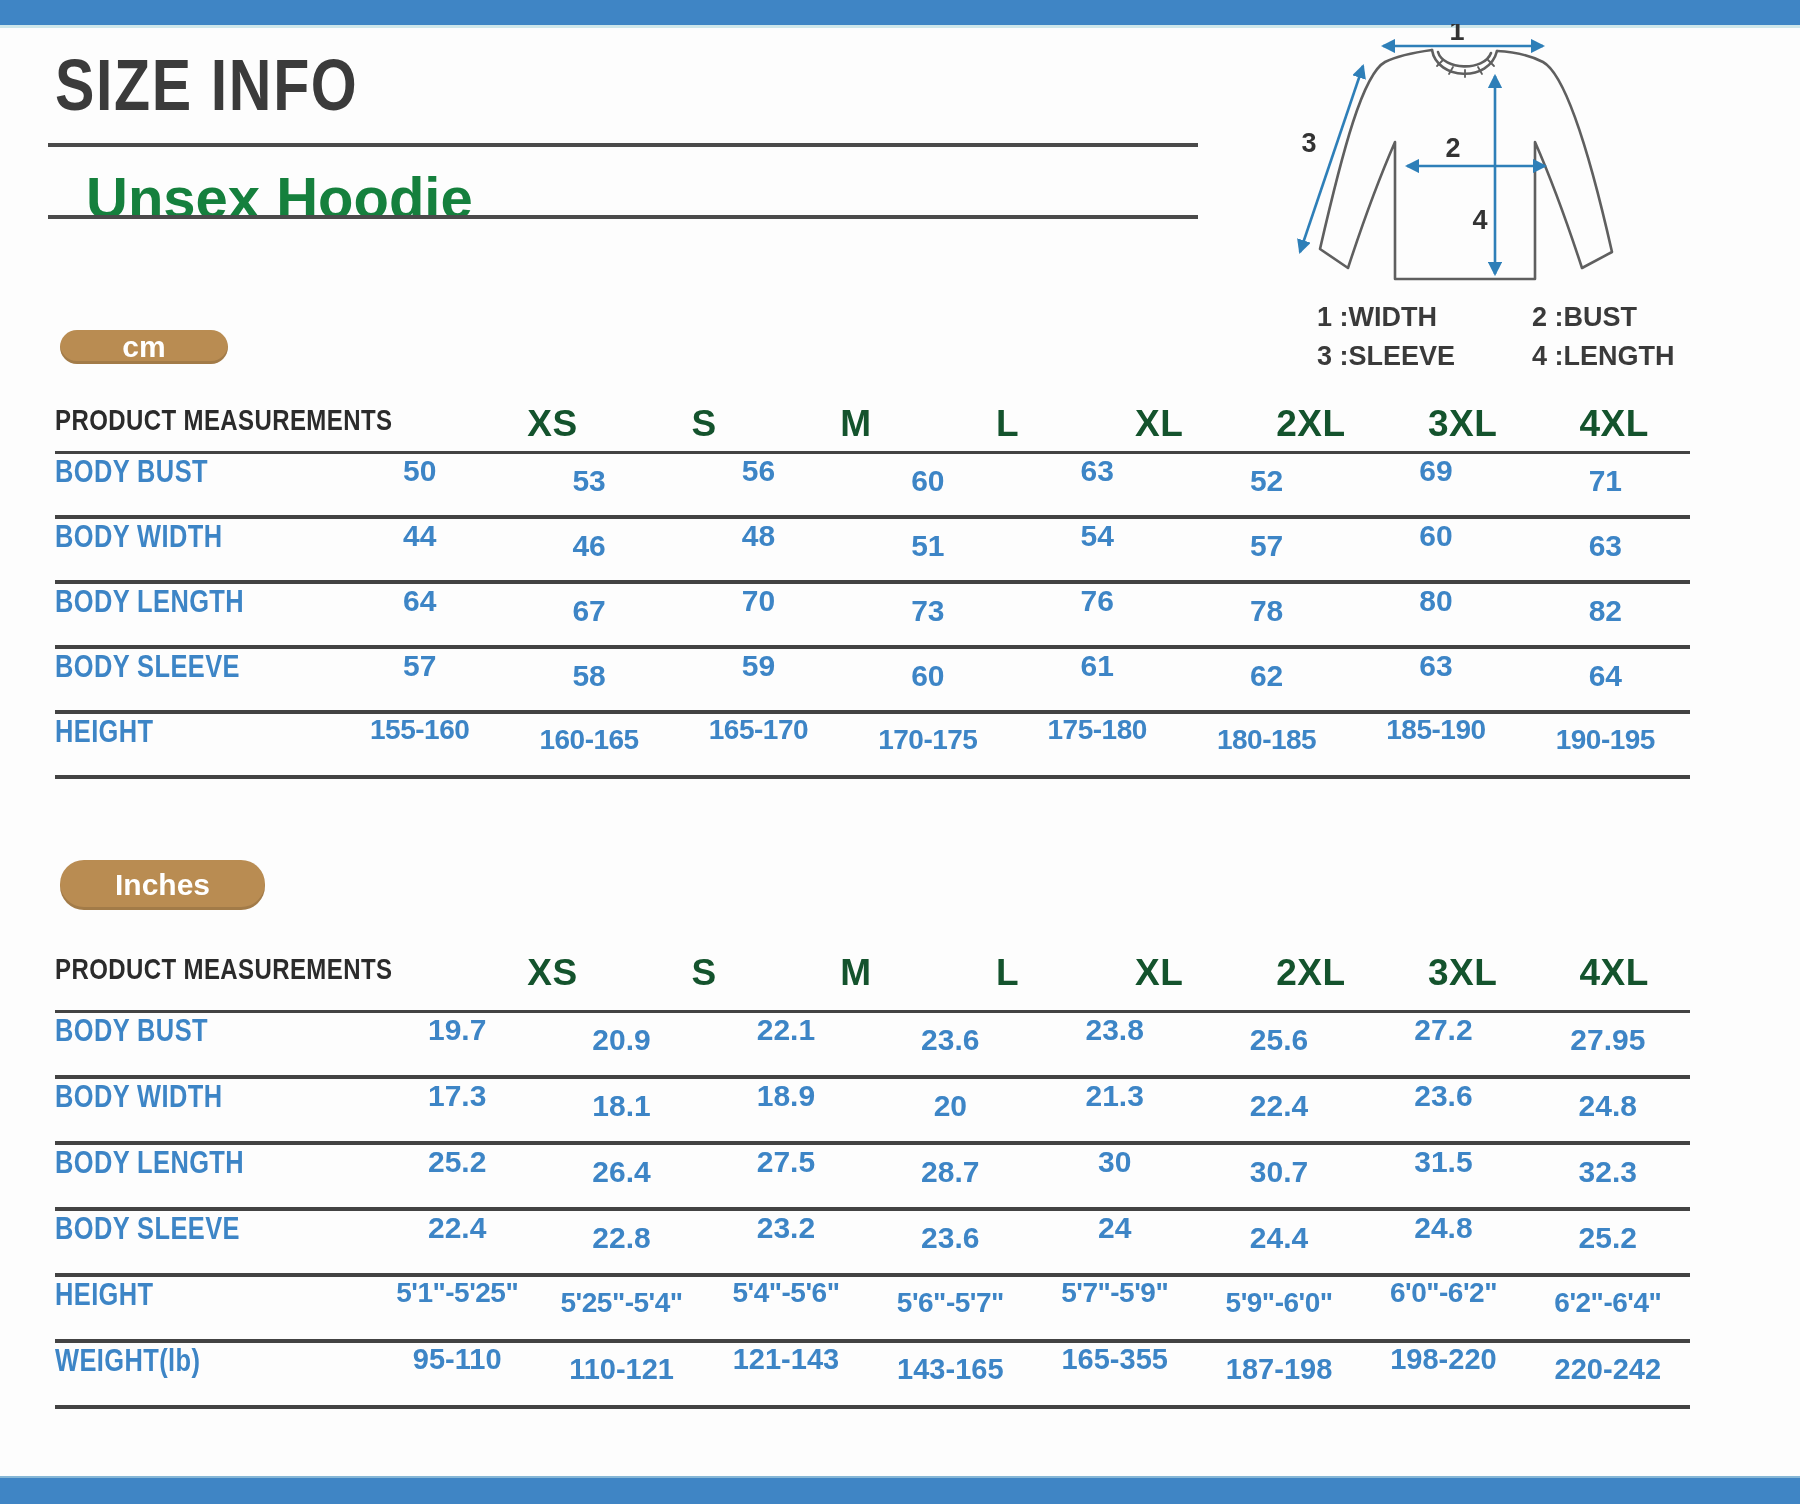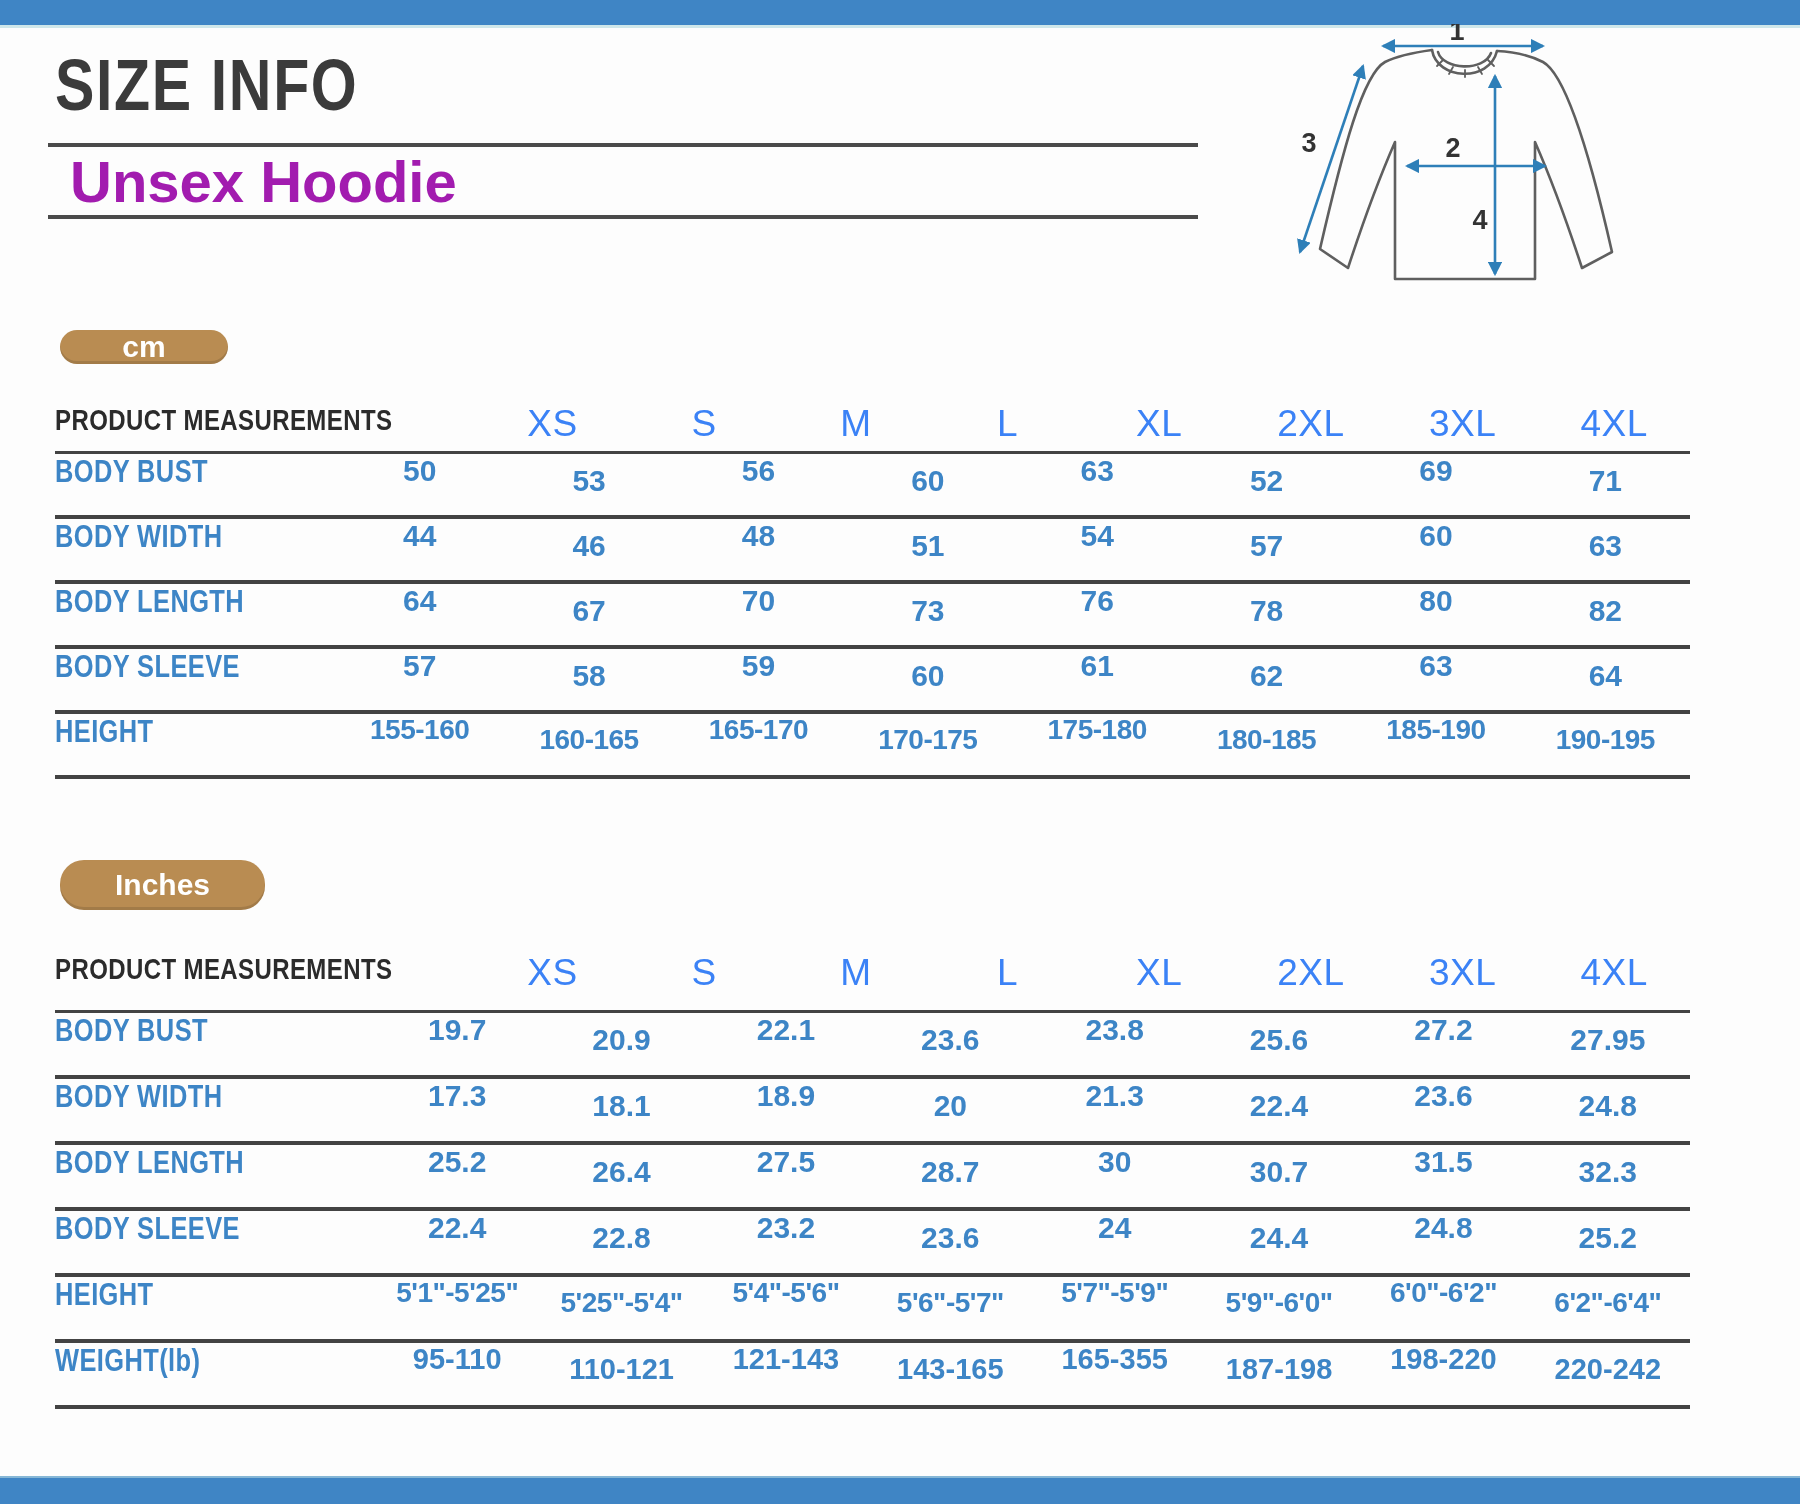--- a/index.html
+++ b/index.html
@@ -16,22 +16,22 @@
   
   .page-title{
     position:absolute;left:55px;top:44px;margin:0;
     font-size:72px;font-weight:800;color:#3b3b3b;letter-spacing:2px;
     transform:scaleX(.82);transform-origin:left center;white-space:nowrap;
   }
   .rule{position:absolute;left:48px;width:1150px;height:4px;background:#4a4a4a;}
   .rule.r1{top:143px;}
   .rule.r2{top:215px;}
   .product-name{
-    position:absolute;left:70px;top:148px;margin:0;
-    font-size:58px;font-weight:700;color:#a21caf;white-space:nowrap;
+    position:absolute;left:70px;top:148px;margin:16px;
+    font-size:58px;font-weight:700;color:#15803d;white-space:nowrap;
   }
 
   
   .diagram{position:absolute;left:1285px;top:24px;width:470px;}
   .legend{
     position:absolute;left:32px;top:278px;display:grid;
     grid-template-columns:215px auto;grid-row-gap:8px;
     font-size:27px;font-weight:700;color:#3a3a3a;white-space:nowrap;
   }
 
@@ -53,21 +53,21 @@
   .mtable.cm .row.header-row{height:48px;}
   .mtable.cm .row.data{height:61px;}
   .mtable.inches .row.header-row{height:58px;}
   .mtable.inches .row.data{height:62px;}
   .corner-label{
     flex:0 0 280px;font-size:30px;font-weight:800;color:#2b2b2b;
     transform:scaleX(.8);transform-origin:left center;white-space:nowrap;letter-spacing:.5px;
   }
   .mtable.inches .corner-label{flex-basis:320px;}
   .size{
-    flex:1;text-align:center;font-size:37px;font-weight:400;color:#3b82f6;
+    flex:1;text-align:center;font-size:37px;font-weight:700;color:#14532d;
     letter-spacing:.5px;
   }
   .label{
     flex:0 0 280px;font-size:31px;font-weight:800;color:#3d85c6;
     transform:scaleX(.82);transform-origin:left center;white-space:nowrap;letter-spacing:.5px;
   }
   .mtable.inches .label{flex-basis:320px;}
   .val{flex:1;text-align:center;font-size:30px;font-weight:800;color:#3d85c6;white-space:nowrap;}
   
   .mtable .row.data:nth-child(6) .val{font-size:28px;letter-spacing:-.5px;}
@@ -113,20 +113,26 @@
         <line x1="122" y1="142" x2="260" y2="142" marker-start="url(#ah)" marker-end="url(#ah)"></line>
         <line x1="210" y1="52" x2="210" y2="250" marker-start="url(#ah)" marker-end="url(#ah)"></line>
       </g>
       <g font-family="Liberation Sans, sans-serif" font-size="27" font-weight="bold" fill="#333">
         <text x="172" y="16" text-anchor="middle">1</text>
         <text x="168" y="133" text-anchor="middle">2</text>
         <text x="24" y="128" text-anchor="middle">3</text>
         <text x="195" y="205" text-anchor="middle">4</text>
       </g>
     </svg>
+    <div class="legend">
+      <span>1 :WIDTH</span>
+      <span>2 :BUST</span>
+      <span>3 :SLEEVE</span>
+      <span>4 :LENGTH</span>
+    </div>
   </div>
 
   <div class="badge cm">cm</div>
   <div class="mtable cm">
       <div class="row header-row">
         <div class="corner-label">PRODUCT MEASUREMENTS</div>
         <div class="size">XS</div>
         <div class="size">S</div>
         <div class="size">M</div>
         <div class="size">L</div>

